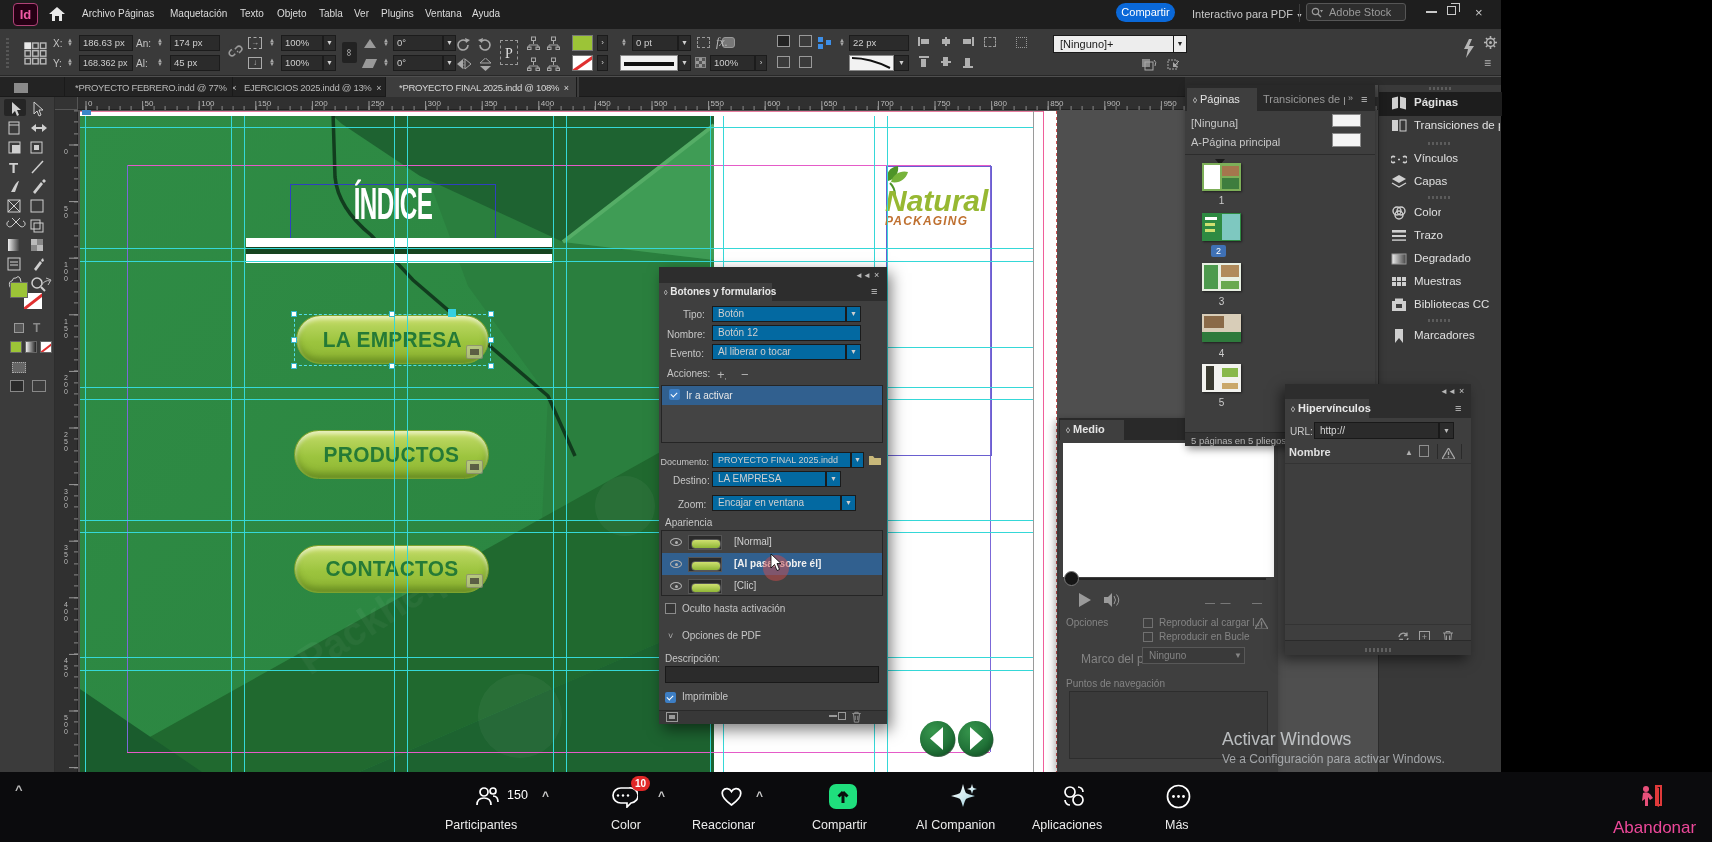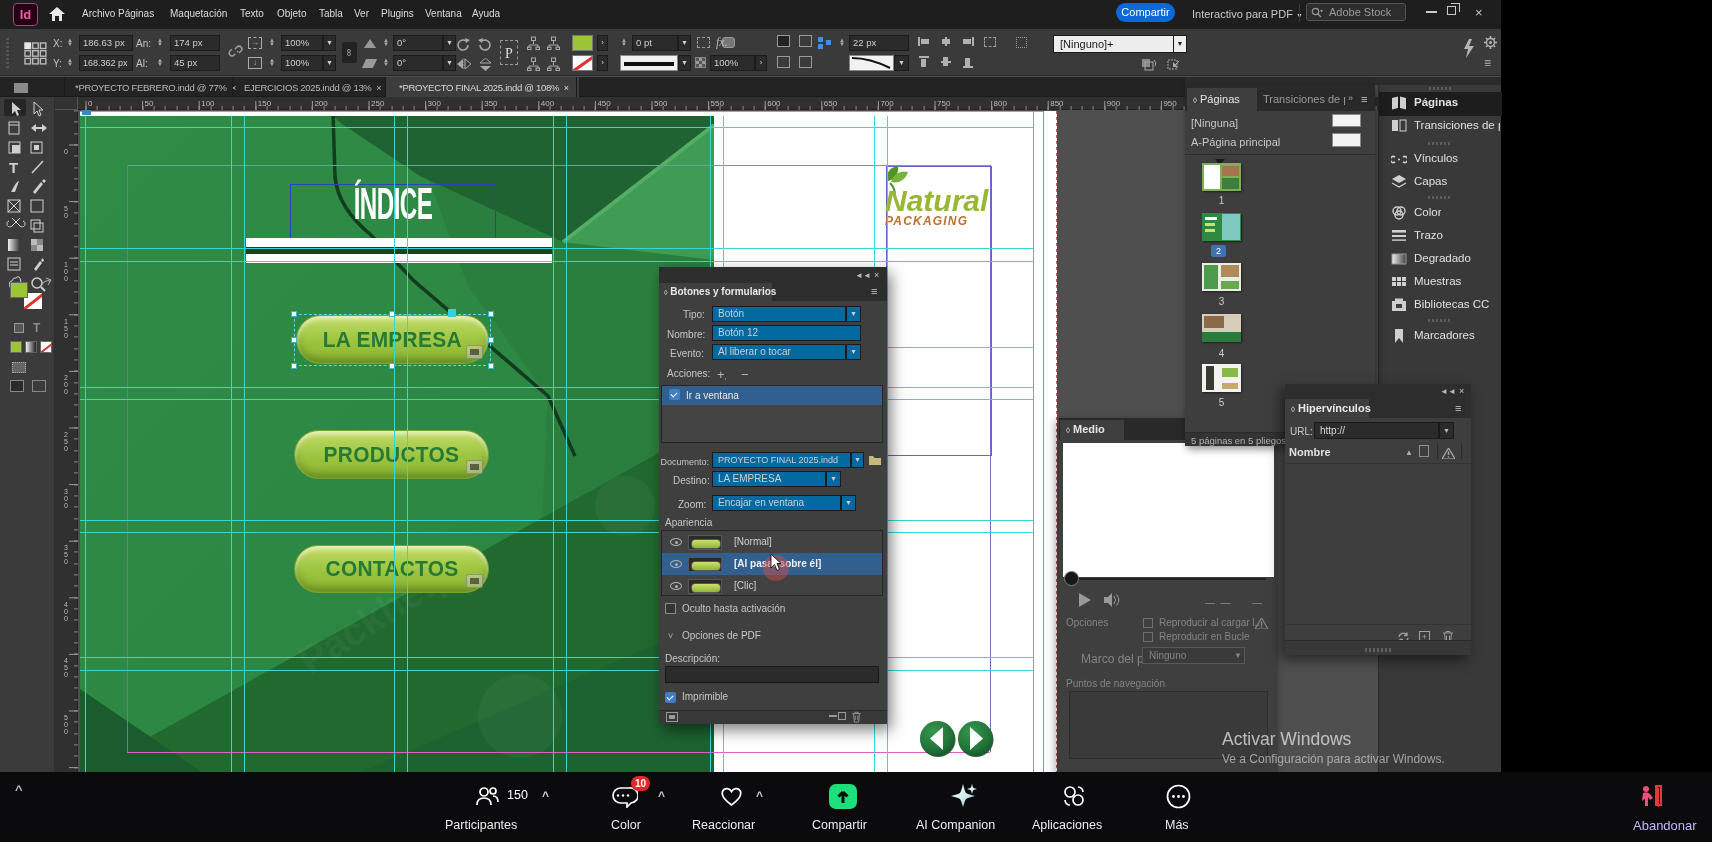--- a/index.html
+++ b/index.html
@@ -725,21 +725,21 @@
     <div class="dkfld" style="left:53px;top:58px;width:149px;height:16px;">Botón 12</div>
     <div class="ptxt" style="left:11px;top:81px;">Evento:</div>
     <div class="dkfld" style="left:53px;top:77px;width:134px;height:16px;">Al liberar o tocar</div>
     <div class="dkfld" style="left:187px;top:77px;width:15px;height:16px;padding:0;text-align:center;font-size:7px;">▼</div>
     <div class="ptxt" style="left:8px;top:101px;">Acciones:</div>
     <div class="abs" style="left:58px;top:100px;color:#b5b5b5;font-size:13px;">+<span style="font-size:8px;">,</span></div>
     <div class="abs" style="left:82px;top:100px;color:#b5b5b5;font-size:13px;">−</div>
     <div class="abs" style="left:2px;top:118px;width:222px;height:58px;background:#444;border:1px solid #252525;"></div>
     <div class="abs" style="left:3px;top:119px;width:220px;height:19px;background:#31608f;"></div>
     <div class="abs ck" style="left:10px;top:122px;width:11px;height:11px;background:#3d7ec4;border-radius:2px;"></div>
-    <div class="abs" style="left:27px;top:123px;color:#e8e8e8;font-size:10px;">Ir a ventana</div>
+    <div class="abs" style="left:27px;top:123px;color:#e8e8e8;font-size:10px;">Ir a activar</div>
     <div class="ptxt" style="left:0px;top:190px;width:50px;text-align:right;font-size:9px;">Documento:</div>
     <div class="dkfld" style="left:53px;top:185px;width:139px;height:16px;font-size:9px;">PROYECTO FINAL 2025.indd</div>
     <div class="dkfld" style="left:192px;top:185px;width:13px;height:16px;padding:0;text-align:center;font-size:7px;">▼</div>
     <svg class="abs" style="left:209px;top:187px;" width="14" height="12">
         <path d="M1,2 h4 l1.5,2 h6.5 v7 h-12 z" fill="#c8b87a"></path>
       </svg>
     <div class="ptxt" style="left:14px;top:208px;">Destino:</div>
     <div class="dkfld" style="left:53px;top:204px;width:114px;height:16px;">LA EMPRESA</div>
     <div class="dkfld" style="left:167px;top:204px;width:15px;height:16px;padding:0;text-align:center;font-size:7px;">▼</div>
     <div class="ptxt" style="left:19px;top:232px;">Zoom:</div>
@@ -911,15 +911,15 @@
       </svg>
     <div class="abs" style="left:1165px;top:46px;color:#ededed;font-size:12.5px;">Más</div>
     <svg class="abs" style="left:1638px;top:12px;" width="26" height="24" viewBox="0 0 26 24">
         <g>
           <circle cx="8" cy="5" r="3" fill="#e8507a"></circle>
           <path d="M5,9 q4,-2 7,1 l3,4 -3,2 -2,-3 0,9 -3,0 0,-7 -3,2 z" fill="#e8507a"></path>
           <path d="M17,2 h6 v19 h-6" fill="none" stroke="#e03a3a" stroke-width="2"></path>
           <path d="M17,2 v19 l4,2 V4 Z" fill="#e03a3a"></path>
         </g>
       </svg>
-    <div class="abs" style="left:1613px;top:46px;color:#c4b5fd;font-size:13px;margin-left:20px;">Abandonar</div>
+    <div class="abs" style="left:1613px;top:46px;color:#ec4899;font-size:17px;">Abandonar</div>
   </div>
 </div>
 
 </body></html>

